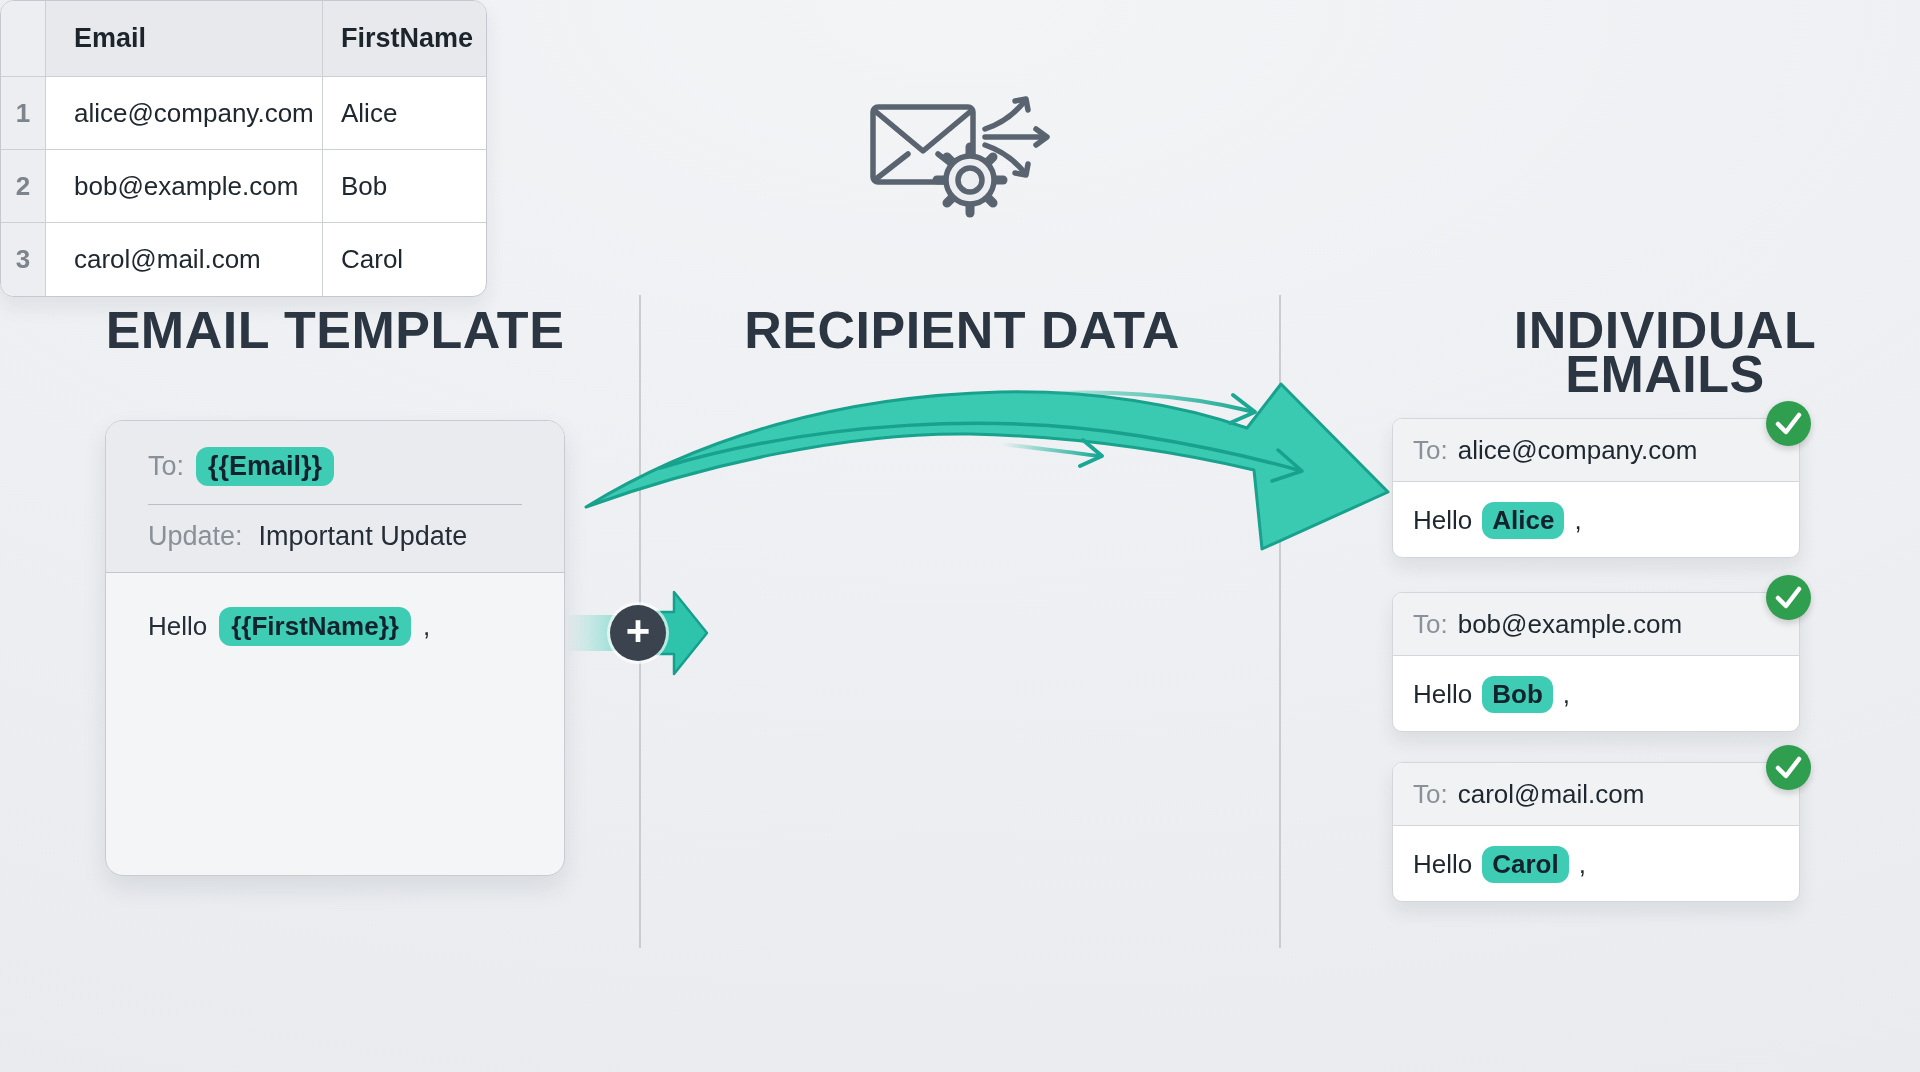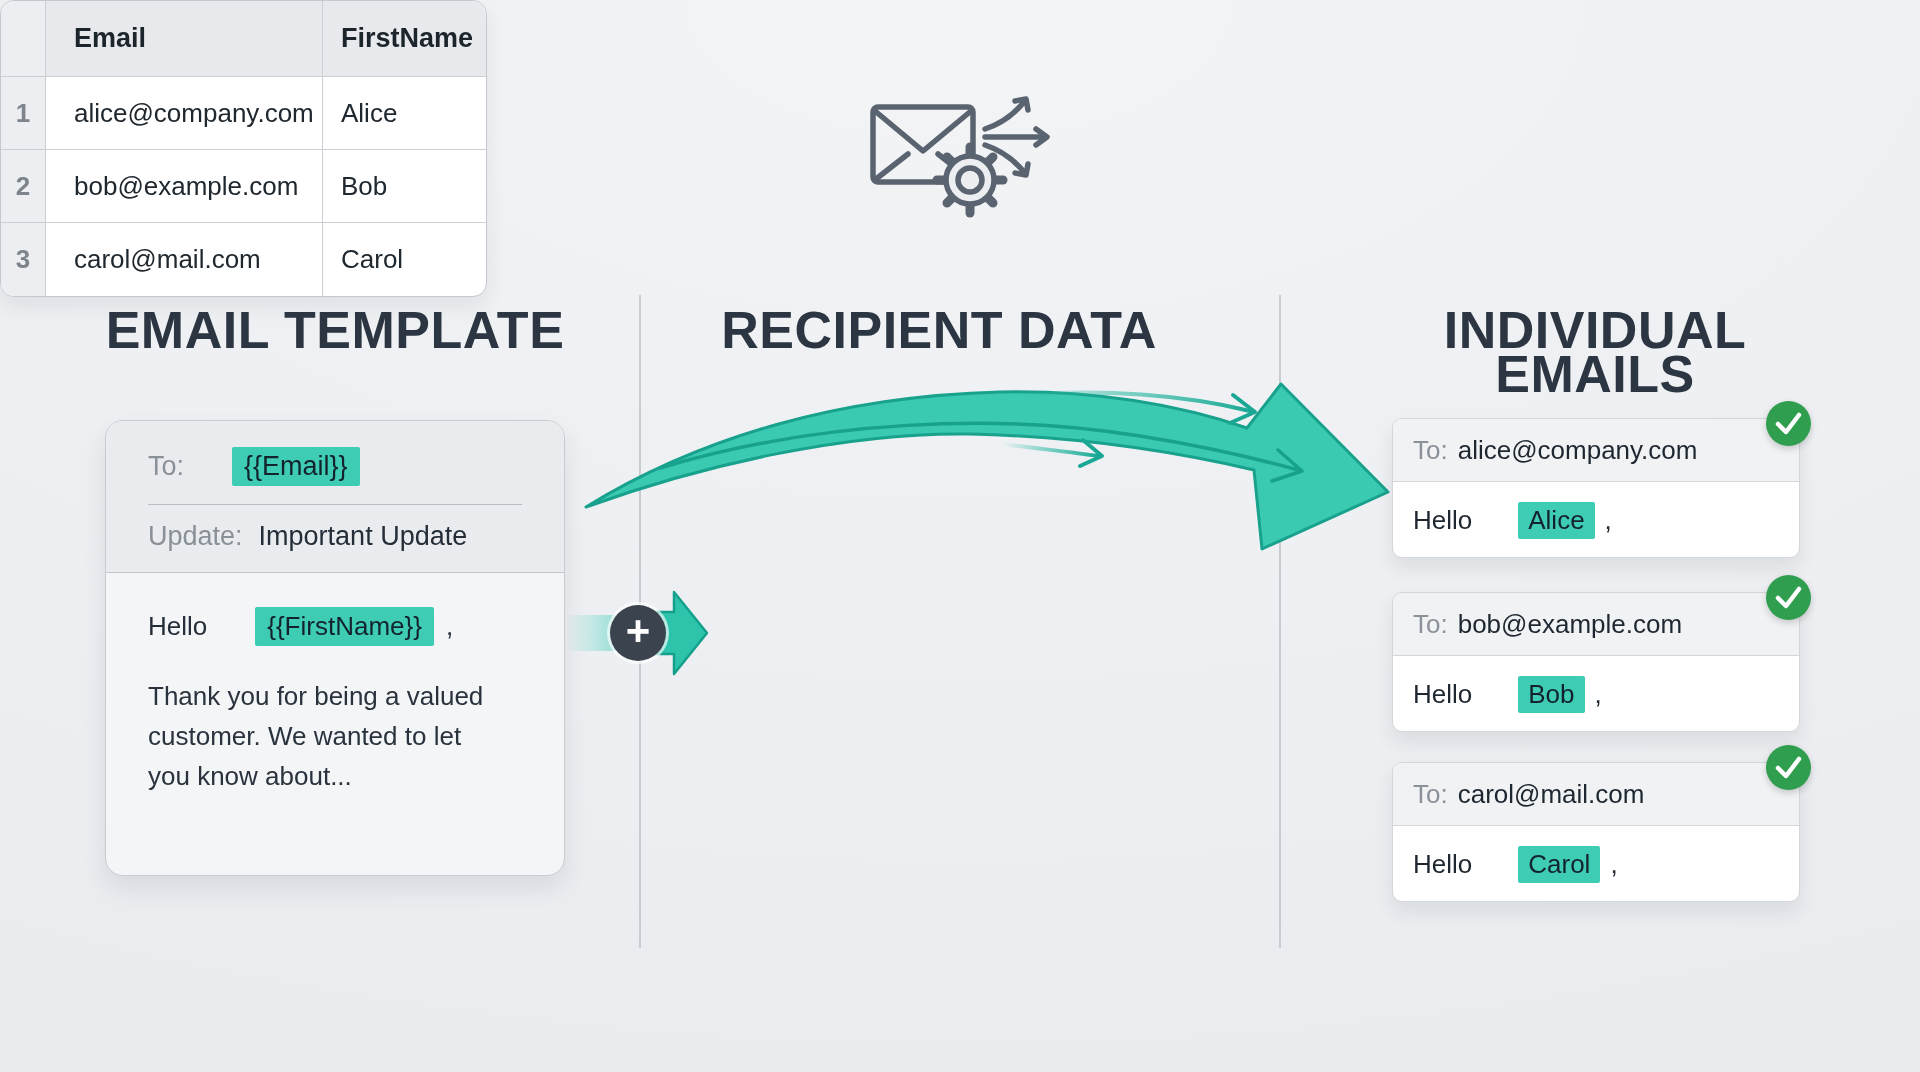--- a/index.html
+++ b/index.html
@@ -10,22 +10,22 @@
   }
   .abs{position:absolute;}
 
   
   .section-heading{
     position:absolute;top:308px;height:44px;
     font-size:52px;font-weight:700;letter-spacing:.5px;
     color:#2b3642;text-align:center;line-height:44px;
   }
   #h-template{left:70px;width:530px;}
-  #h-recipient{left:669px;width:540px;}
-  #h-individual{left:1370px;width:450px;}
+  #h-recipient{left:692px;width:540px;}
+  #h-individual{left:1440px;width:450px;}
 
   
   .v-divider{position:absolute;top:295px;width:2px;height:653px;background:#c9ccd1;}
   #divider-left{left:639px;}
   #divider-right{left:1279px;}
 
   
   #art-layer{position:absolute;left:0;top:0;width:1920px;height:1072px;pointer-events:none;z-index:5;}
   #merge-icon{position:absolute;left:855px;top:85px;width:220px;height:140px;}
 
@@ -41,22 +41,22 @@
   }
   .tpl-to-row{display:flex;align-items:center;gap:12px;font-size:27px;color:#8a9098;}
   .tpl-inner-divider{border:0;border-top:1px solid #b9bec4;margin:18px 0 16px 0;}
   .tpl-subject-row{font-size:27px;color:#8a9098;}
   .tpl-subject-row .val{color:#252e38;margin-left:16px;}
   .tpl-body{padding:34px 42px;font-size:26px;color:#252e38;}
   .tpl-greeting{display:flex;align-items:center;gap:12px;margin-bottom:30px;}
   .tpl-paragraph{width:362px;line-height:40px;color:#2a333d;}
 
   .hl-pill{
-    background:#3fccb5;color:#12232e;font-weight:400;
-    border-radius:2px;padding:4px 12px;display:inline-block;margin-left:36px;
+    background:#3fccb5;color:#12232e;font-weight:700;
+    border-radius:12px;padding:4px 12px;display:inline-block;
   }
 
   
   #connector-band{
     left:566px;top:615px;width:58px;height:36px;
     background:linear-gradient(to right, rgba(65,207,184,0), rgba(65,207,184,.55));
     z-index:6;
   }
   #plus-circle{
     left:610px;top:605px;width:56px;height:56px;border-radius:50%;
@@ -179,21 +179,20 @@
     <div class="tpl-subject-row">
       <span>Update:</span><span class="val">Important Update</span>
     </div>
   </div>
   <div class="tpl-body">
     <div class="tpl-greeting">
       <span>Hello</span>
       <span class="hl-pill">{{FirstName}}</span>
       <span>,</span>
     </div>
-    <div class="tpl-paragraph">Thank you for being a valued customer. We wanted to let you know about...</div>
   </div>
 </div>
 
 <div id="connector-band" class="abs"></div>
 <div id="plus-circle" class="abs">
   <span>+</span>
 </div>
 
 <div id="data-table">
   <div class="tcell th num"></div>

